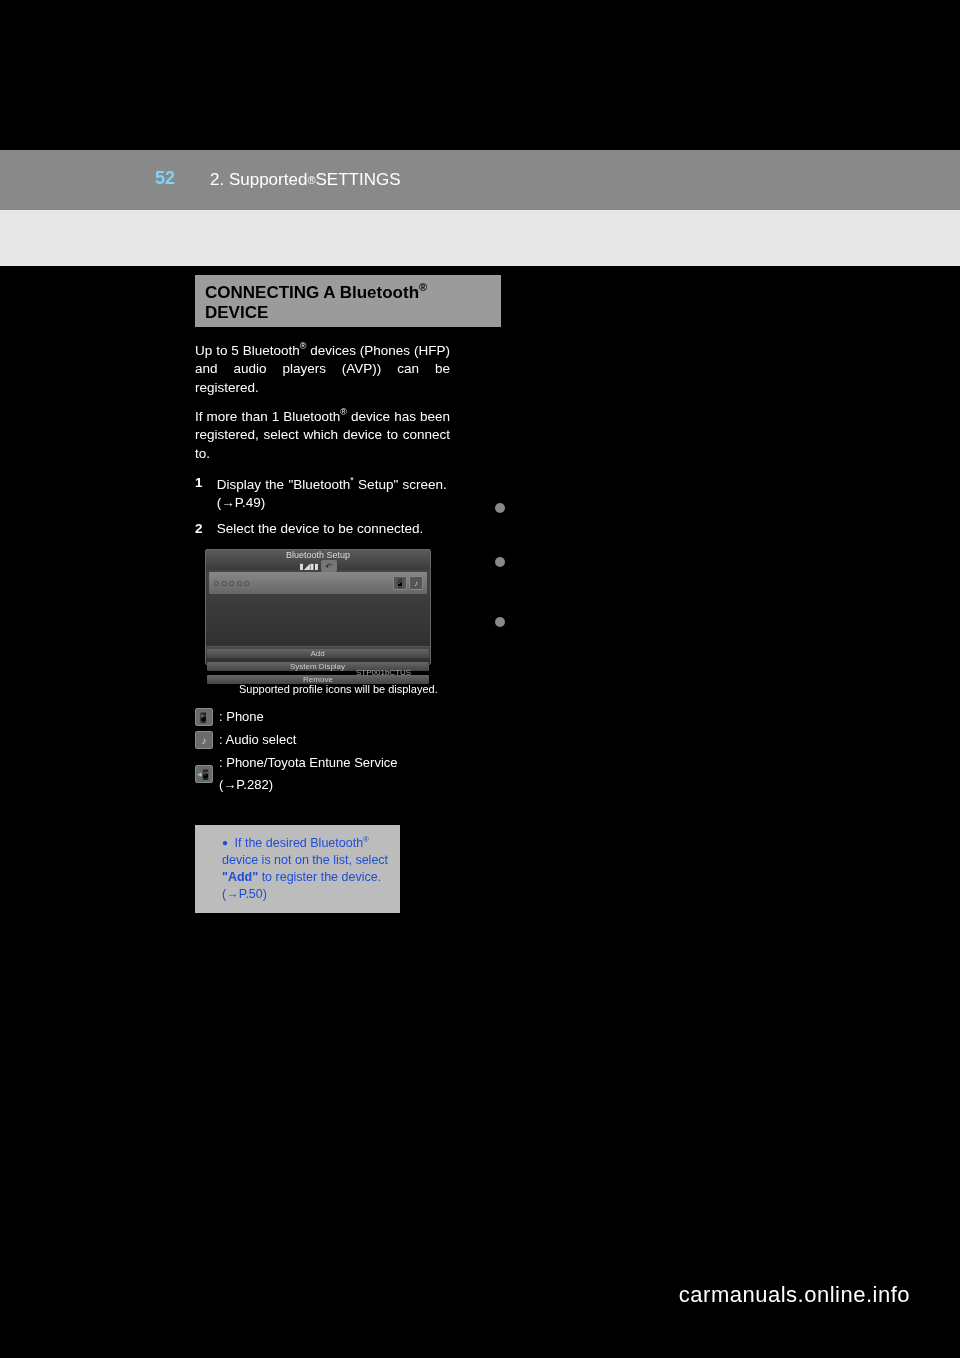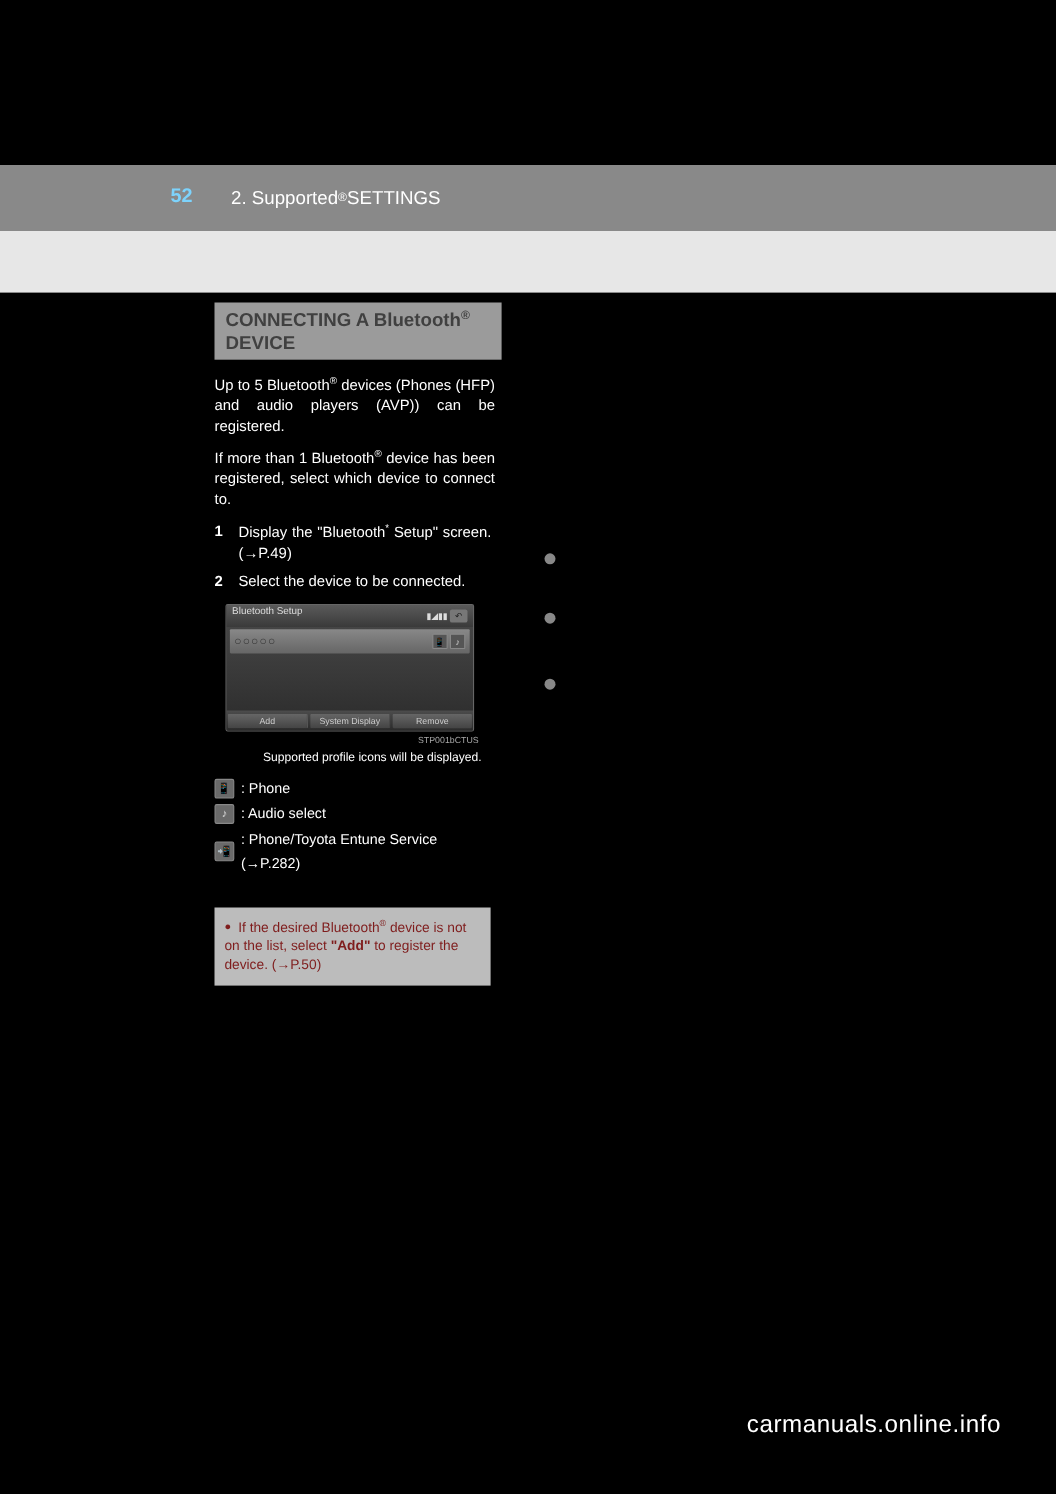--- a/index.html
+++ b/index.html
@@ -45,24 +45,24 @@
     top: 168px;
     left: 155px;
     color: #7dd3fc;
     font-size: 18px;
     font-weight: bold;
   }
   .section-title-box {
     position: absolute;
     top: 275px;
     left: 195px;
-    width: 261px;
+    width: 306px;
     height: 52px;
     background: #9b9b9b;
-    color: #404040;
+    color: #000000;
     font-size: 17px;
     font-weight: bold;
     padding: 6px 10px;
     line-height: 1.2;
   }
   .section-title-sup {
     font-size: 11px;
     vertical-align: super;
   }
   .left-col {
@@ -107,24 +107,26 @@
     width: 226px;
     height: 116px;
     background: linear-gradient(180deg, #4a4a4a 0%, #2b2b2b 100%);
     border: 1px solid #666;
     border-radius: 2px;
   }
   .fig-titlebar {
     height: 20px;
     background: linear-gradient(180deg, #5a5a5a, #3a3a3a);
     display: flex;
+    align-items: center;
     justify-content: space-between;
     padding: 0 5px;
     color: #ddd;
     font-size: 9px;
+    flex-direction: column;
   }
   .fig-status {
     display: flex;
     gap: 2px;
     align-items: center;
   }
   .back-btn {
     width: 16px;
     height: 12px;
     background: #777;
@@ -168,40 +170,41 @@
   }
   .fig-bottom {
     position: absolute;
     bottom: 0;
     left: 0;
     right: 0;
     height: 18px;
     background: linear-gradient(180deg, #4a4a4a, #2a2a2a);
     display: flex;
     border-top: 1px solid #555;
+    flex-direction: column;
   }
   .fig-btn {
     flex: 1;
     display: flex;
     align-items: center;
     justify-content: center;
     color: #ccc;
     font-size: 8px;
     border-right: 1px solid #555;
     background: linear-gradient(180deg, #666, #444);
     margin: 2px 1px;
     border-radius: 1px;
   }
   .fig-btn:last-child {
     border-right: none;
   }
   .fig-ref {
     position: absolute;
     top: 668px;
-    left: 380px;
+    left: 356px;
     color: #aaa;
     font-size: 8px;
   }
   .profile-list {
     position: absolute;
     top: 706px;
     left: 195px;
     width: 255px;
     color: #fff;
     font-size: 13px;
@@ -223,25 +226,25 @@
     align-items: center;
     justify-content: center;
     font-size: 10px;
     color: #ddd;
     flex-shrink: 0;
   }
   .info-box {
     position: absolute;
     top: 825px;
     left: 195px;
-    width: 251px;
+    width: 205px;
     background: #bcbcbc;
-    color: #7f1d1d;
+    color: #1d4ed8;
     font-size: 12.5px;
-    padding: 10px 9px 10px 9px;
+    padding: 10px 9px 10px 27px;
     line-height: 1.35;
   }
   .info-bullet {
     display: inline-block;
     vertical-align: top;
     margin-right: 3px;
     font-size: 10px;
     position: relative;
     top: 1px;
   }

